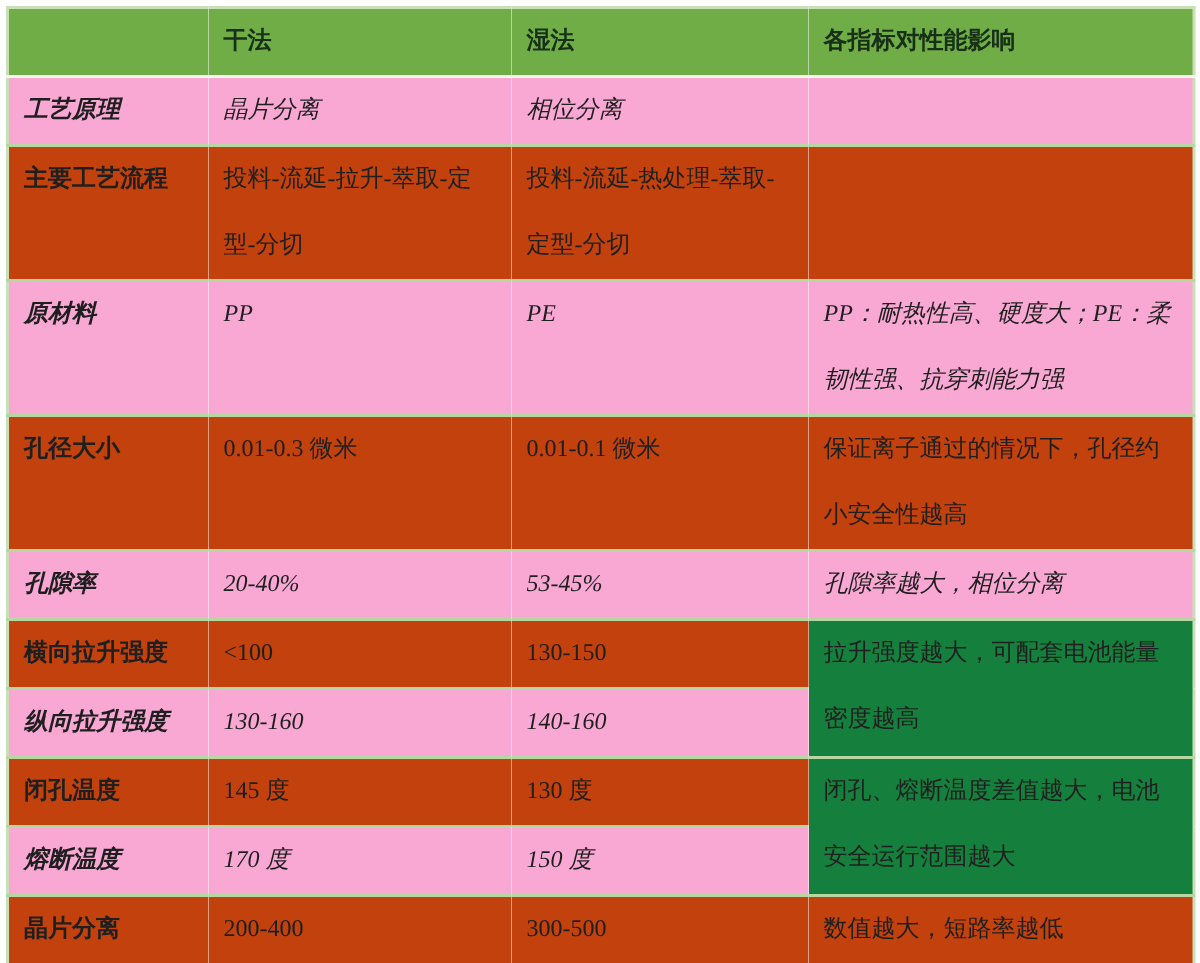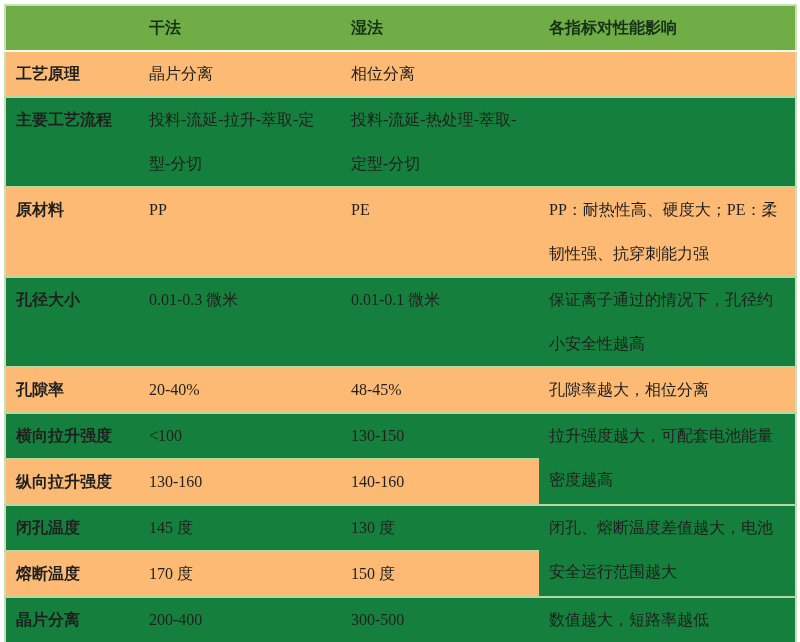--- a/index.html
+++ b/index.html
@@ -36,22 +36,22 @@
     word-break: break-all;
   }
   thead th {
     background: #70ad47;
     border-top: none;
     font-weight: bold;
     color: #173017;
     height: 44px;
   }
   tbody tr:first-child td { border-top-color: #f4f9ef; }
-  tbody td { background: #15803d; }
-  tbody tr.band td { background: #fdba74; }
+  tbody td { background: #c2410c; }
+  tbody tr.band td { background: #f9a8d4; font-style: italic; }
   tbody td.merged { background: #15803d; }
   td.label-cell { font-weight: bold; }
 </style>
 </head>
 <body>
 
 <div class="page">
   <table class="cmp">
     <colgroup>
       <col class="c1">
@@ -88,21 +88,21 @@
         </tr>
         <tr class="plain">
           <td class="label-cell">孔径大小</td>
           <td>0.01-0.3 微米</td>
           <td>0.01-0.1 微米</td>
           <td>保证离子通过的情况下，孔径约小安全性越高</td>
         </tr>
         <tr class="band">
           <td class="label-cell">孔隙率</td>
           <td>20-40%</td>
-          <td>48-45%</td>
+          <td>53-45%</td>
           <td>孔隙率越大，相位分离</td>
         </tr>
         <tr class="plain">
           <td class="label-cell">横向拉升强度</td>
           <td>&lt;100</td>
           <td>130-150</td>
           <td rowspan="2" class="merged">拉升强度越大，可配套电池能量密度越高</td>
         </tr>
         <tr class="band">
           <td class="label-cell">纵向拉升强度</td>

